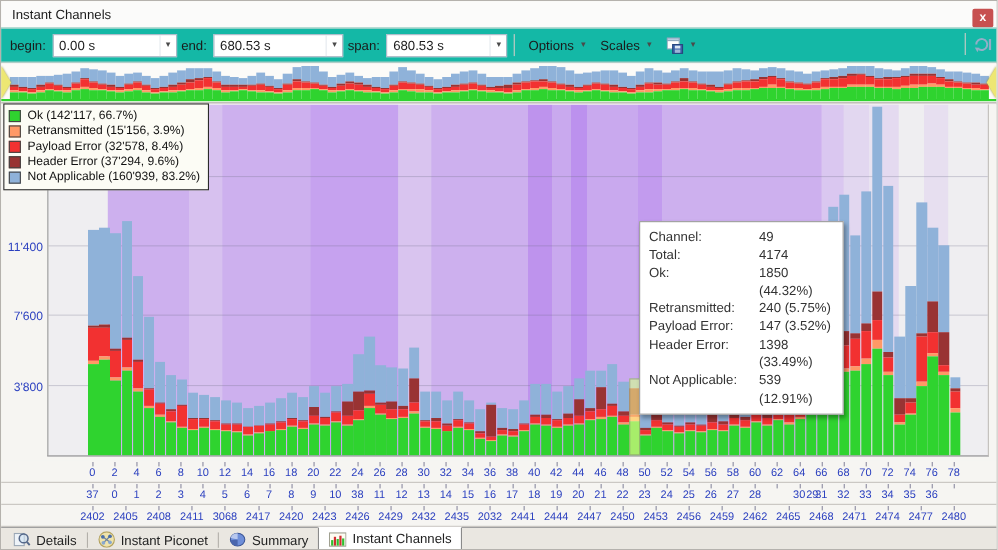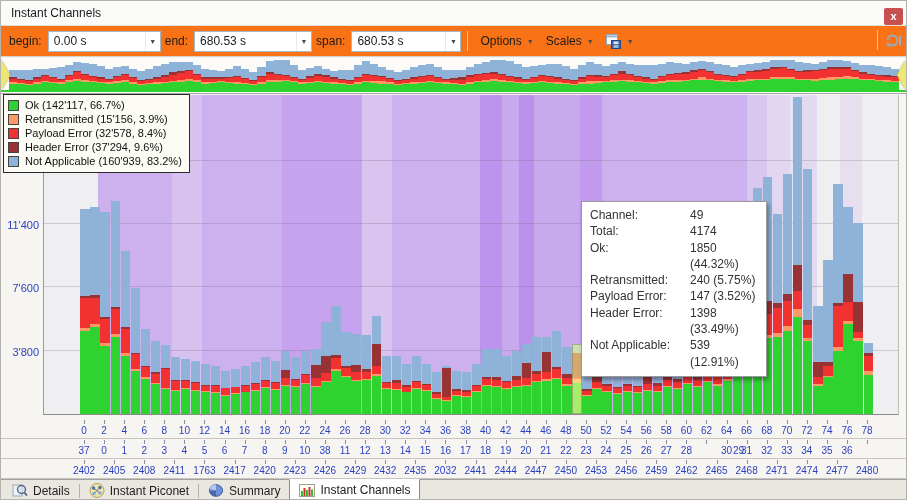--- a/index.html
+++ b/index.html
@@ -6,21 +6,21 @@
   html,body { width:907px; height:500px; font-family:"Liberation Sans", sans-serif; background:#ffffff; overflow:hidden; }
   #win { position:relative; width:907px; height:500px; background:#f4f3f1; border:1px solid #b5b2ad; overflow:hidden; }
 
   
   #titlebar { position:absolute; left:0; top:0; width:100%; height:24px; background:#fbfbfa; }
   #title { position:absolute; left:10px; top:5px; font-size:12px; color:#1b1b1b; }
   #closebtn { position:absolute; right:3px; top:7px; width:19px; height:17px; background:#c75050; color:#fff;
               font-size:11px; font-weight:bold; text-align:center; line-height:16px; border-radius:2px; cursor:default; }
 
   
-  #toolbar { position:absolute; left:0; top:24px; width:100%; height:32px; background:#f97316; border-top:1px solid #e3e1dc; border-bottom:1px solid #d5d2cd; display:flex; align-items:center; padding:0 4px; }
+  #toolbar { position:absolute; left:0; top:24px; width:100%; height:32px; background:#14b8a6; border-top:1px solid #e3e1dc; border-bottom:1px solid #d5d2cd; display:flex; align-items:center; padding:0 4px; }
   .tb-label { font-size:12px; color:#1b1b1b; margin:0 6px 0 4px; }
   .combo { height:21px; background:#ffffff; border:1px solid #a9b8c6; display:flex; align-items:center; position:relative; }
   .combo .val { font-size:12px; color:#1b1b1b; padding-left:5px; flex:1; }
   .combo .arrow { width:15px; height:100%; display:flex; align-items:center; justify-content:center; font-size:7px; color:#4a4a4a; border-left:1px solid #e4e9ee; }
   .sep { width:1px; height:20px; background:#cfccc6; margin:0 6px; }
   .tb-btn { display:flex; align-items:center; font-size:12px; color:#1b1b1b; padding:3px 6px; border-radius:2px; }
   .tb-btn .arrow { font-size:7px; color:#4a4a4a; margin-left:5px; }
   #sync-btn { position:absolute; right:4px; top:4px; display:flex; align-items:center; }
 
   
@@ -1713,21 +1713,21 @@
     <div class="xrow" id="xrow3" style="top:40px">
         <div class="xtick" style="left: 83px;"></div>
         <div class="xlab" style="left: 83px;">2402</div>
         <div class="xtick" style="left: 113.12px;"></div>
         <div class="xlab" style="left: 113.12px;">2405</div>
         <div class="xtick" style="left: 143.24px;"></div>
         <div class="xlab" style="left: 143.24px;">2408</div>
         <div class="xtick" style="left: 173.36px;"></div>
         <div class="xlab" style="left: 173.36px;">2411</div>
         <div class="xtick" style="left: 203.48px;"></div>
-        <div class="xlab" style="left: 203.48px;">1763</div>
+        <div class="xlab" style="left: 203.48px;">3068</div>
         <div class="xtick" style="left: 233.6px;"></div>
         <div class="xlab" style="left: 233.6px;">2417</div>
         <div class="xtick" style="left: 263.72px;"></div>
         <div class="xlab" style="left: 263.72px;">2420</div>
         <div class="xtick" style="left: 293.84px;"></div>
         <div class="xlab" style="left: 293.84px;">2423</div>
         <div class="xtick" style="left: 323.96px;"></div>
         <div class="xlab" style="left: 324px;">2426</div>
         <div class="xtick" style="left: 354.08px;"></div>
         <div class="xlab" style="left: 354.08px;">2429</div>

